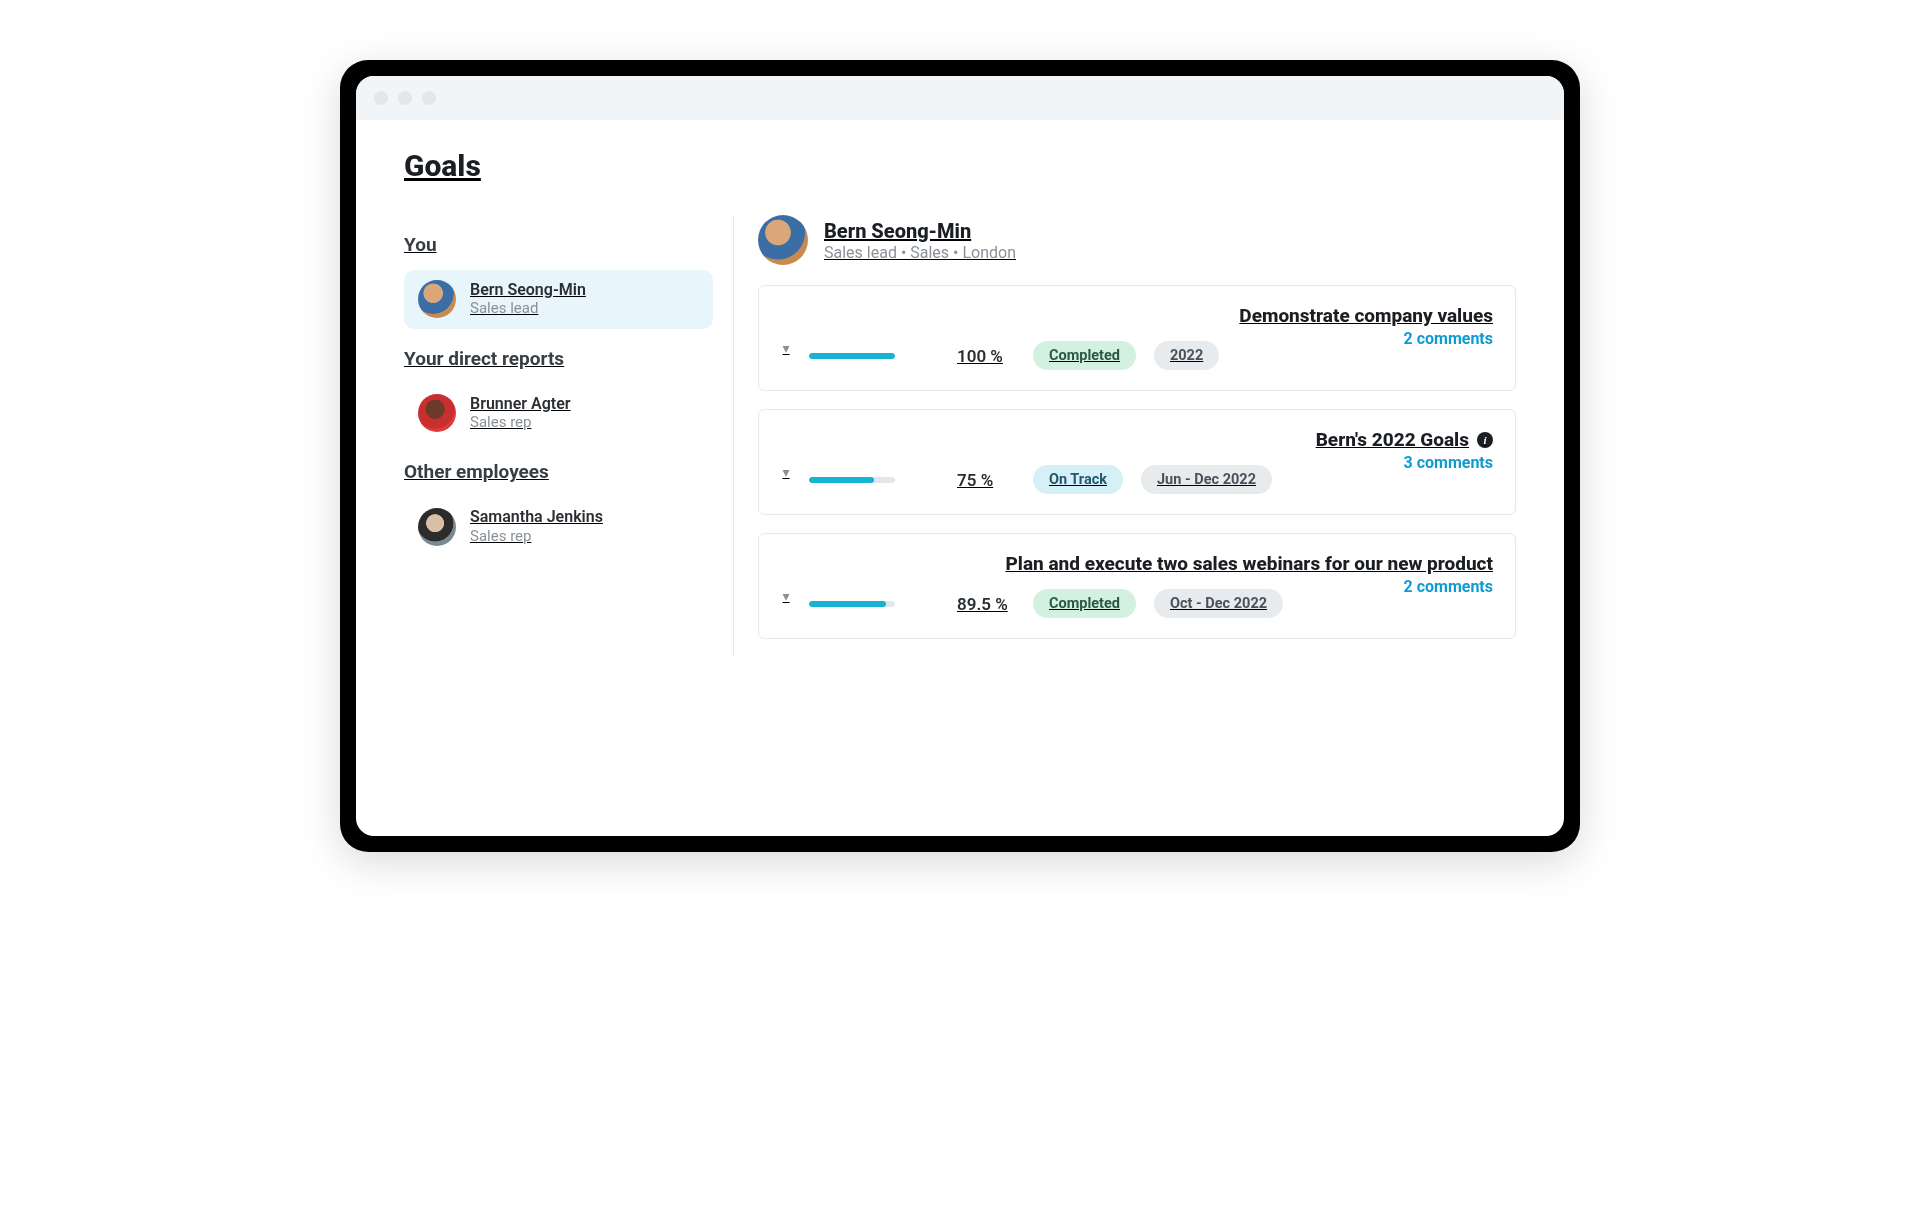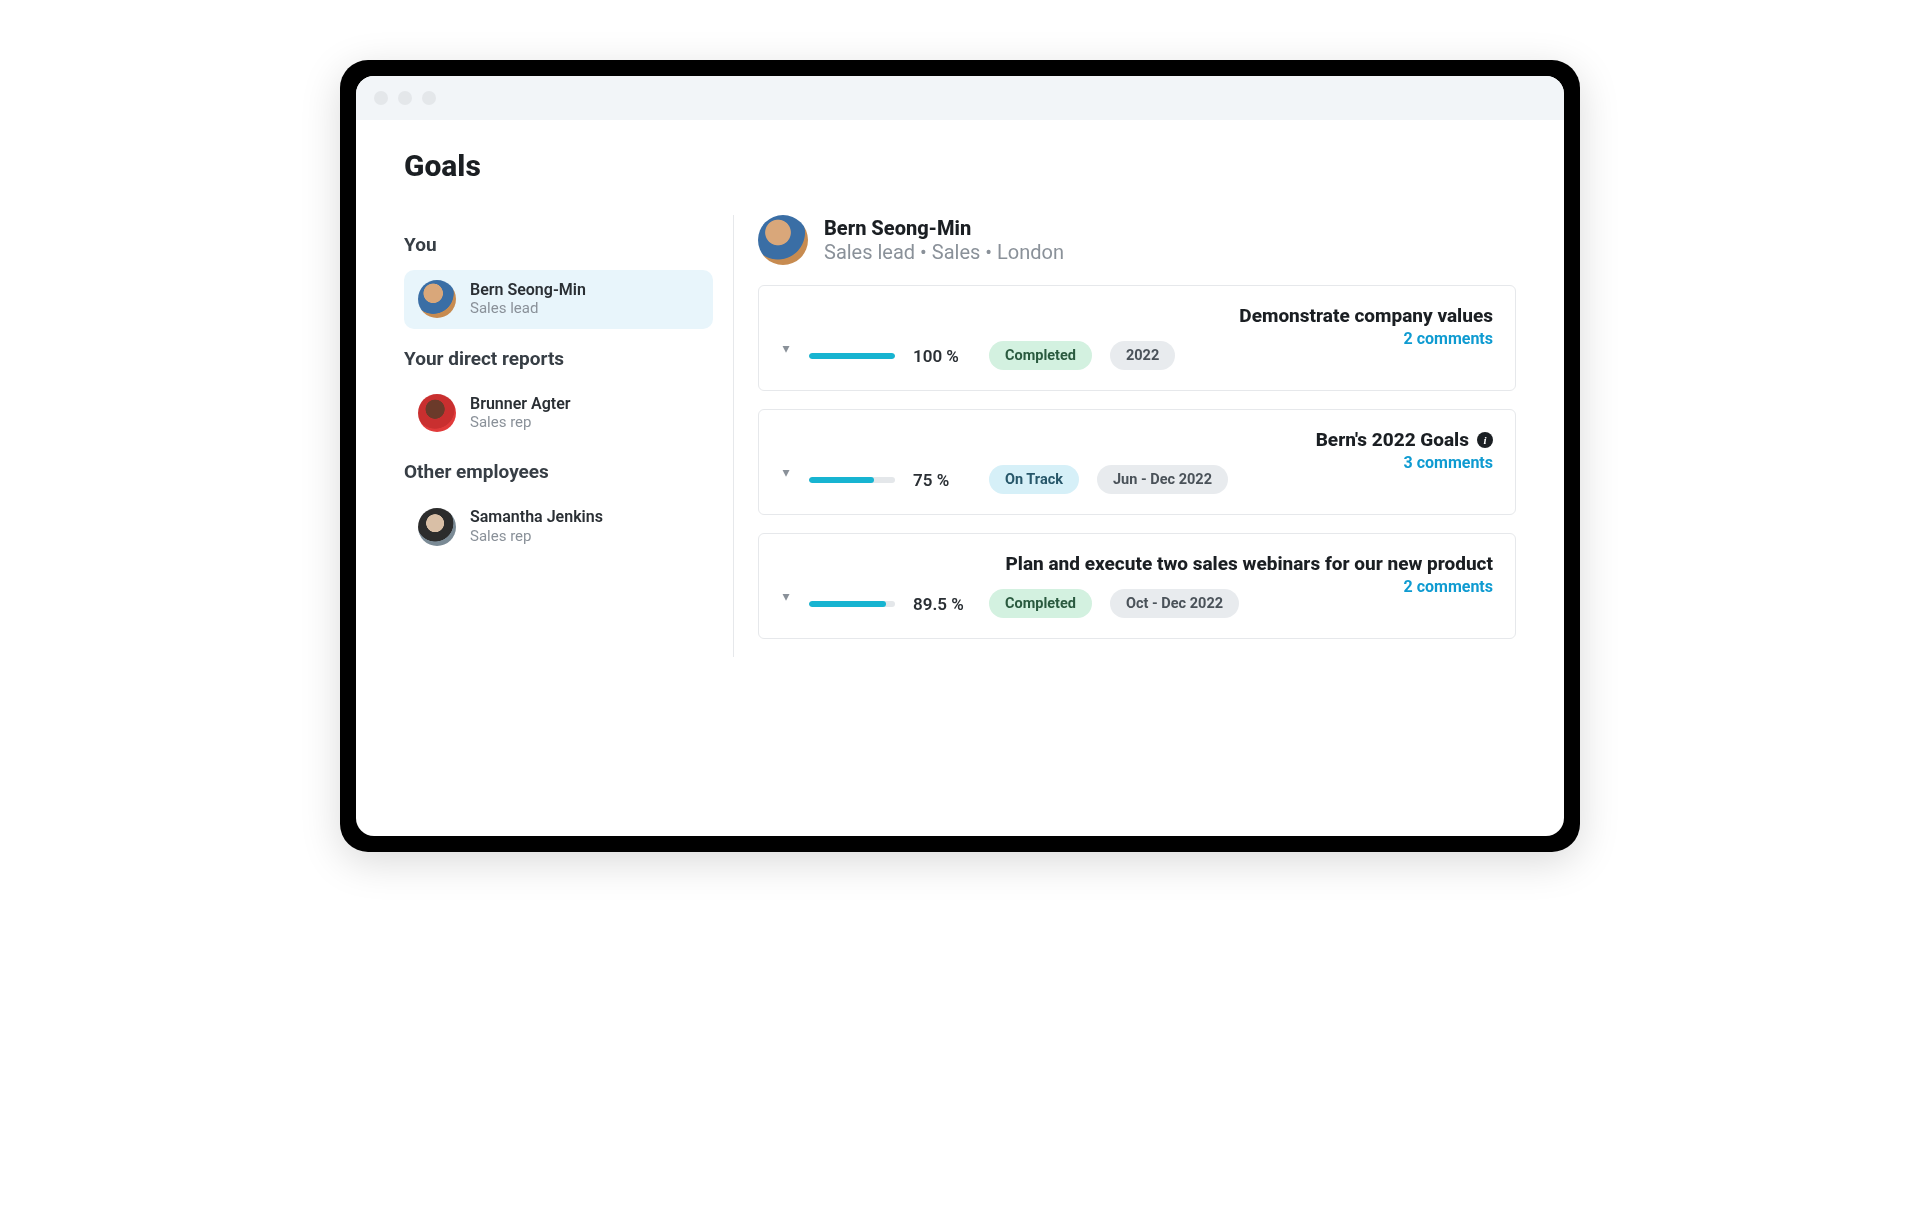--- a/index.html
+++ b/index.html
@@ -10,20 +10,21 @@
     justify-content: center;
     align-items: flex-start;
     padding: 60px 20px;
   }
   .device-frame {
     width: 1240px;
     border-radius: 28px;
     background: #000;
     padding: 16px;
     box-shadow: 0 10px 40px rgba(0,0,0,0.15);
+    text-decoration: underline;
   }
   .device-inner {
     background: #fff;
     border-radius: 18px;
     overflow: hidden;
     min-height: 760px;
     display: flex;
     flex-direction: column;
   }
   .titlebar {
@@ -104,21 +105,21 @@
     align-items: center;
     gap: 16px;
     margin-bottom: 20px;
   }
   .profile-name {
     font-size: 20px;
     font-weight: 800;
     color: #1b1f23;
   }
   .profile-meta {
-    font-size: 20px;
+    font-size: 16px;
     color: #8a9199;
   }
   .goal-card {
     border: 1px solid #e6e8eb;
     border-radius: 6px;
     padding: 18px 22px 20px 14px;
     margin-bottom: 18px;
     display: flex;
     gap: 10px;
     position: relative;
@@ -175,20 +176,21 @@
   .progress-fill {
     height: 100%;
     background: #17b4d1;
     border-radius: 3px;
   }
   .percent {
     font-size: 17px;
     font-weight: 600;
     color: #2a2f34;
     min-width: 58px;
+    margin-left: 44px;
   }
   .badge {
     padding: 6px 16px;
     border-radius: 18px;
     font-size: 14.5px;
     font-weight: 700;
   }
   .badge-completed { background: #d3f1e0; color: #2a5a3f; }
   .badge-ontrack   { background: #d6f0f8; color: #27576a; }
   .badge-date      { background: #e8ebee; color: #4a5259; }

